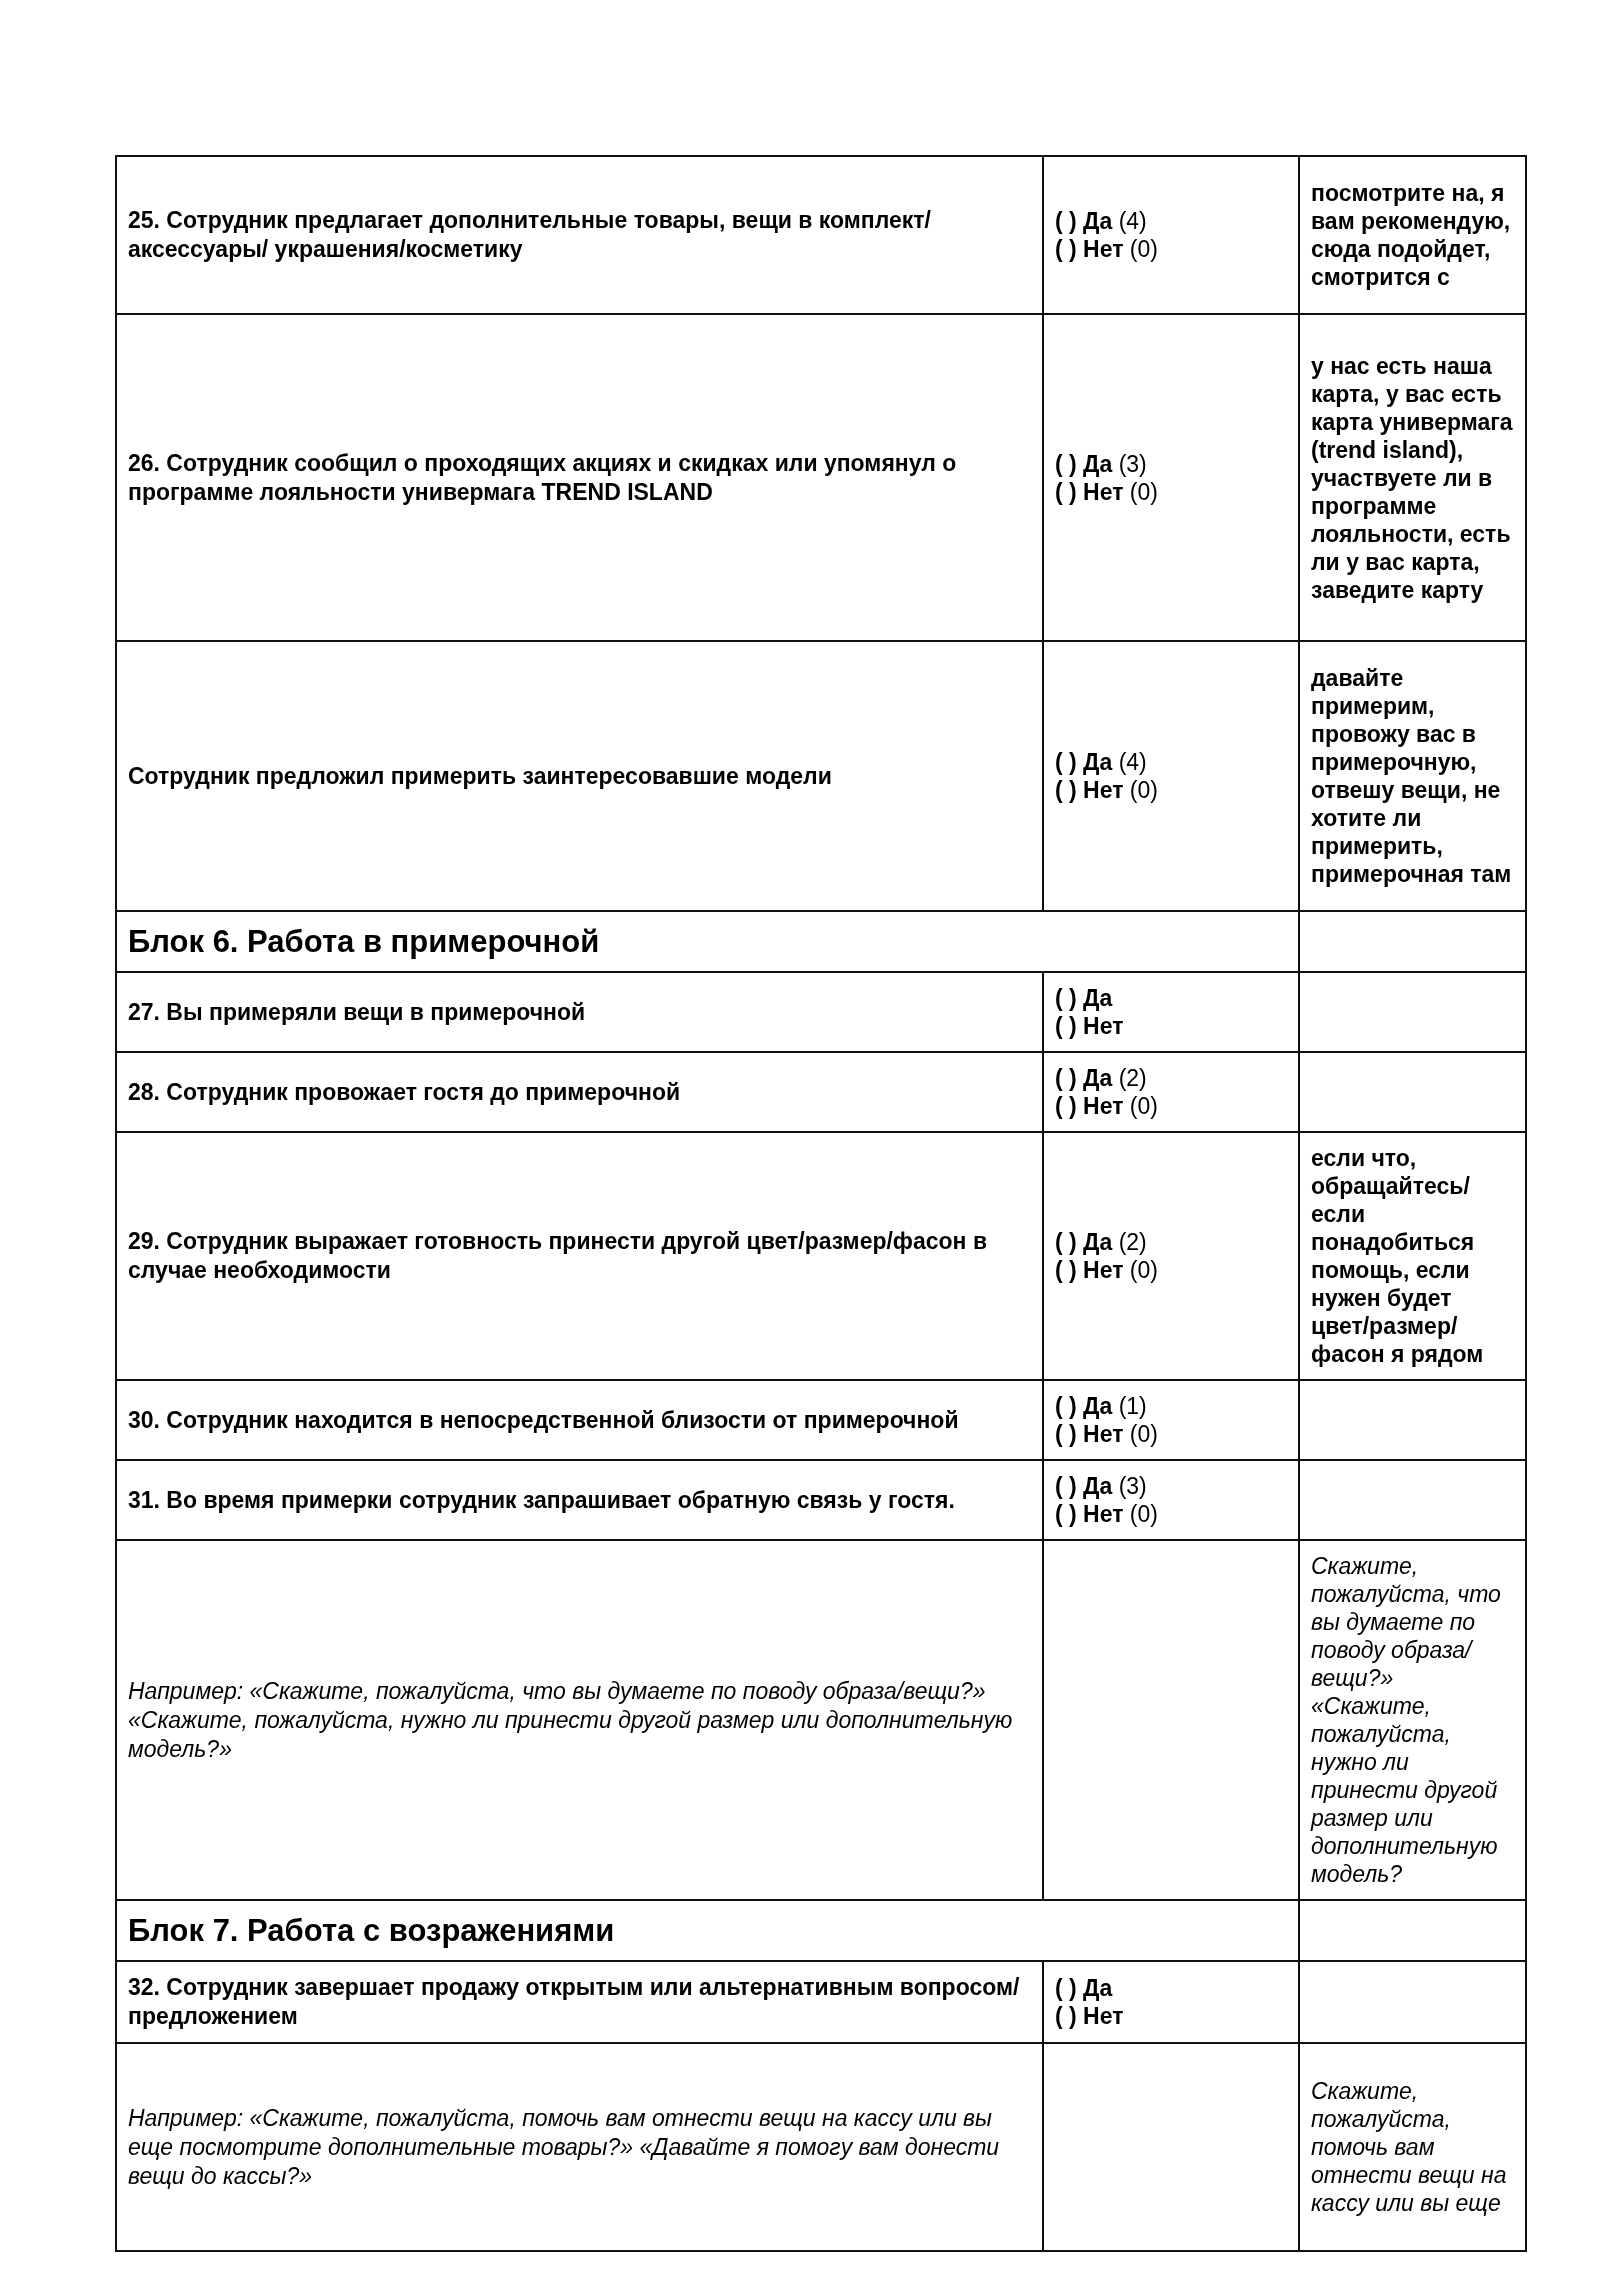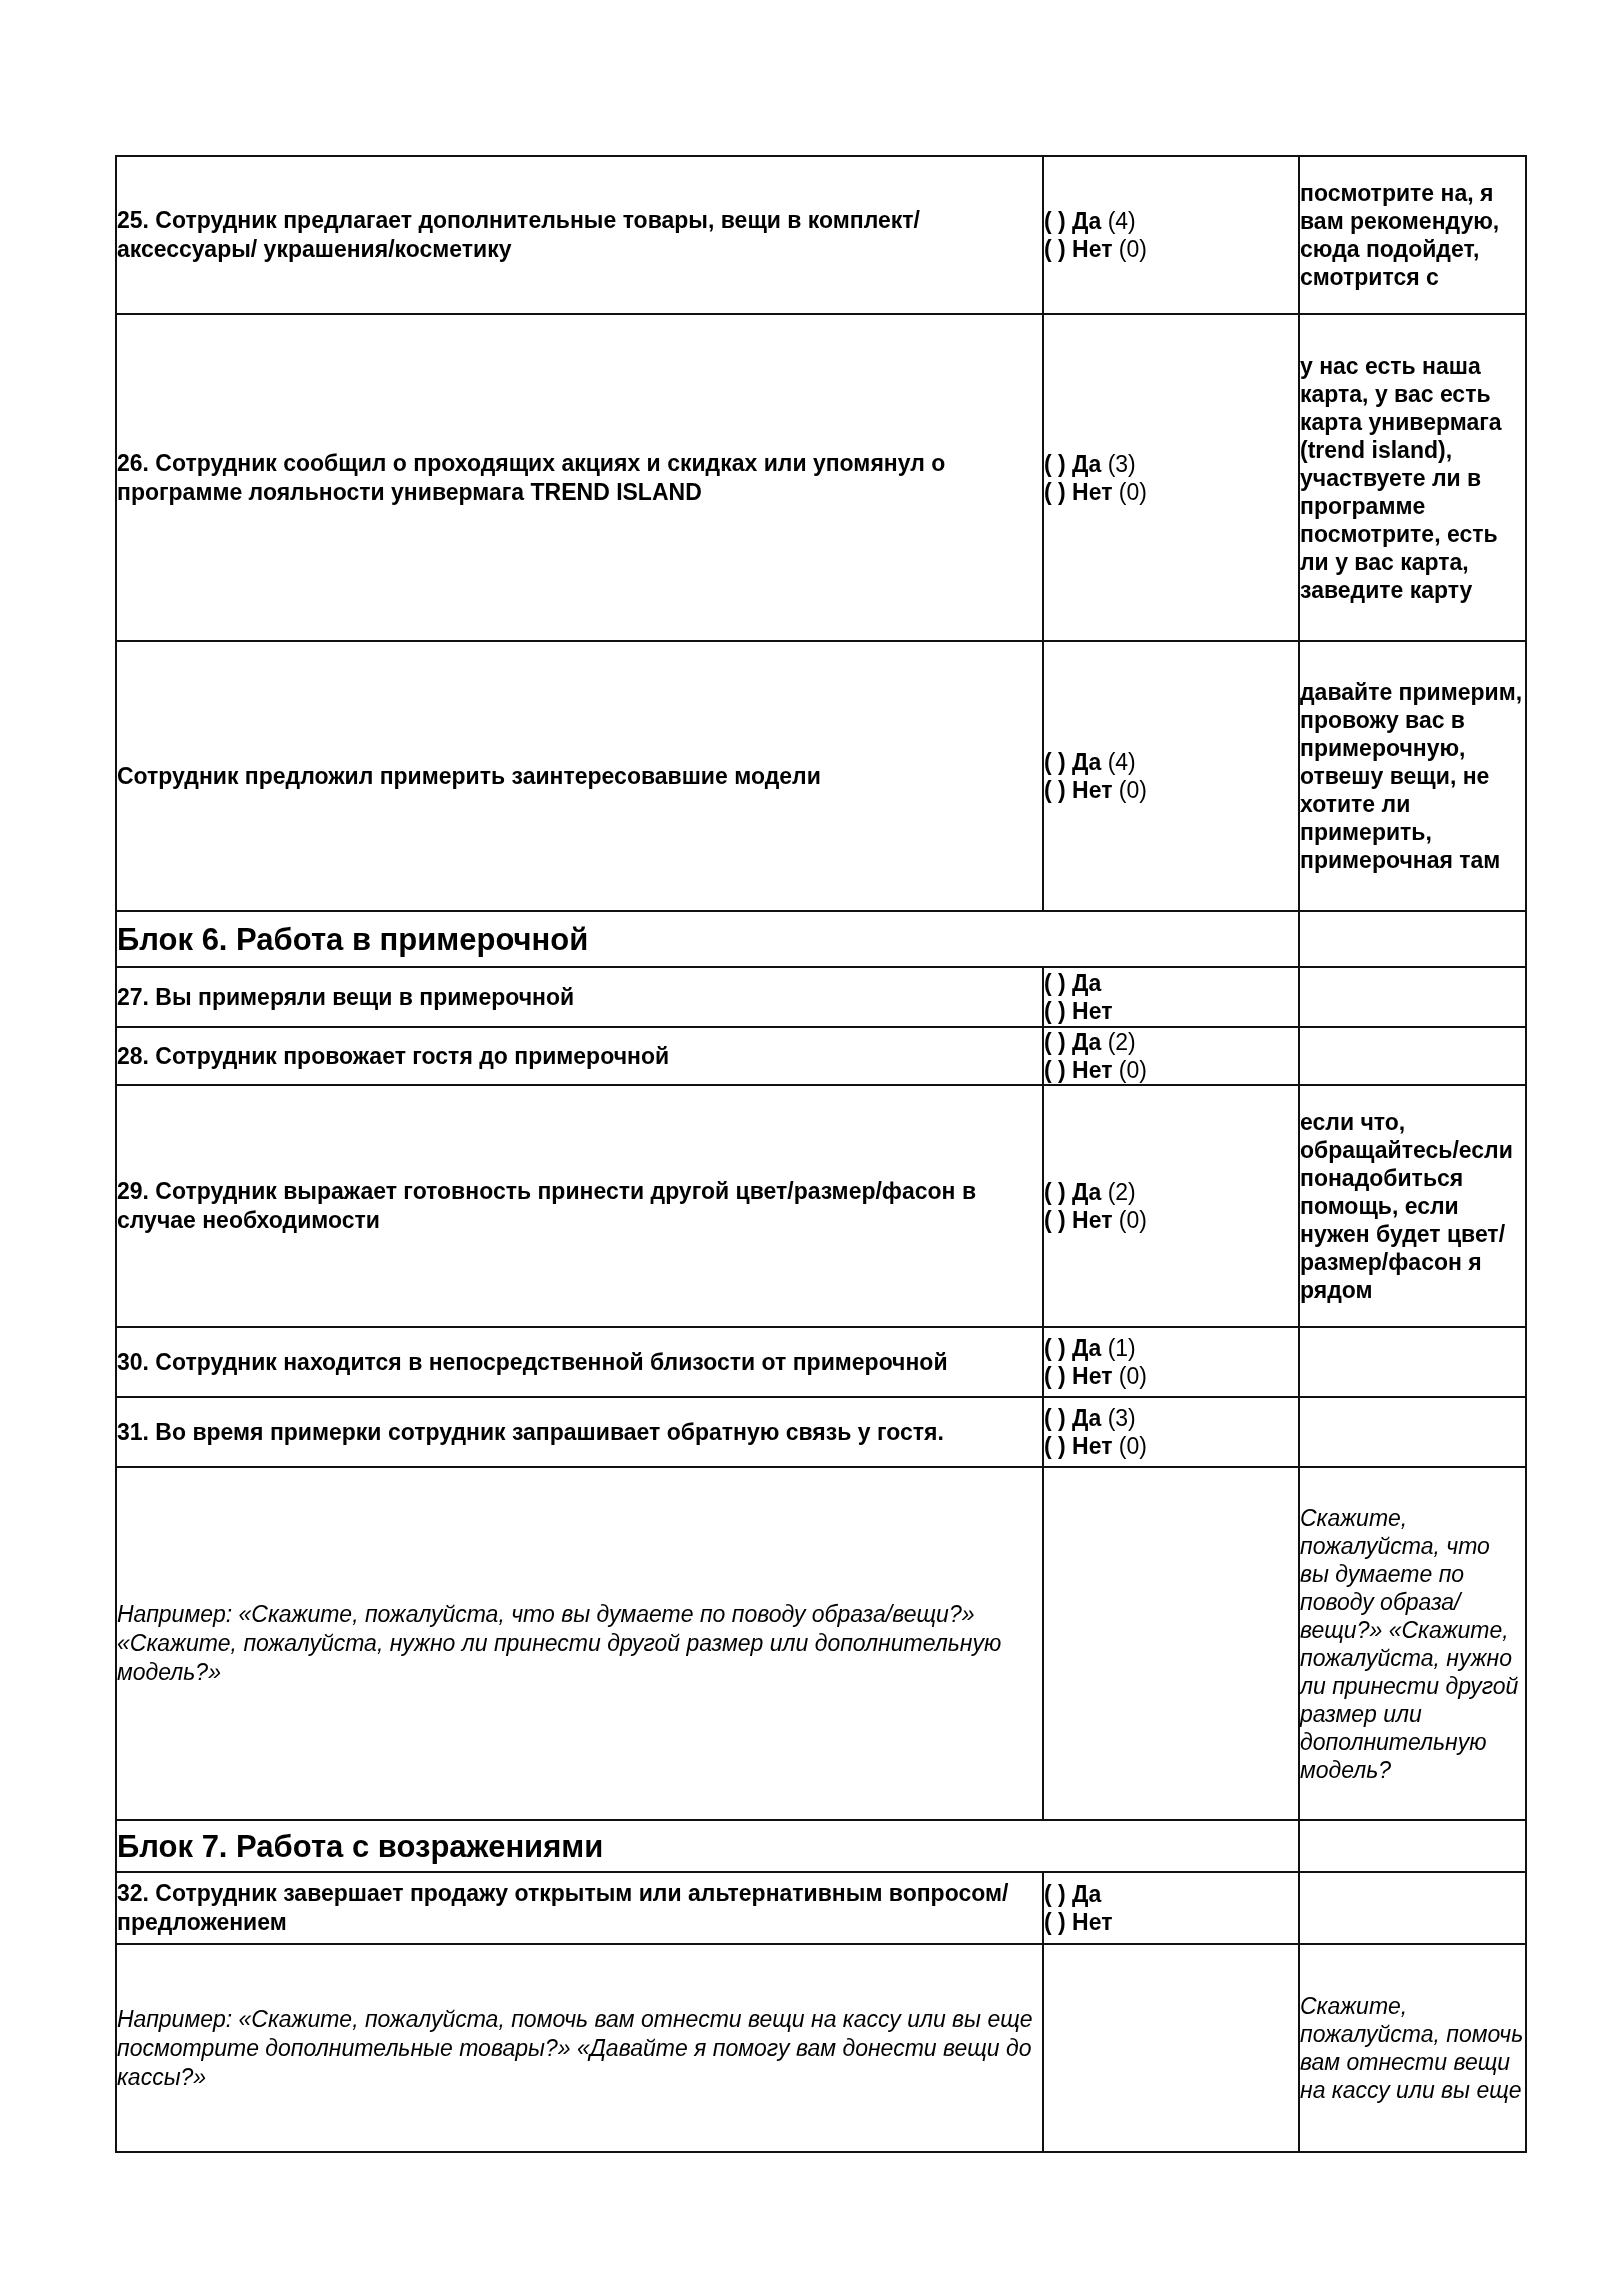--- a/index.html
+++ b/index.html
@@ -21,21 +21,21 @@
       width: 1411px;
     }
     table.form {
       border-collapse: collapse;
       width: 1411px;
       table-layout: fixed;
     }
     table.form td {
       border: 2.1px solid #111;
       vertical-align: middle;
-      padding: 0;
+      padding: 11px;
     }
     col.c-q { width: 927px; }
     col.c-a { width: 256px; }
     col.c-n { width: 227px; }
 
     .q {
       font-weight: bold;
       font-size: 23px;
       line-height: 29px;
       padding: 0 6.8px 0 22px;
@@ -107,21 +107,21 @@
         </td>
         <td class="note">посмотрите на, я вам рекомендую, сюда подойдет, смотрится с</td>
       </tr>
 
       <tr class="r26">
         <td class="q">26. Сотрудник сообщил о проходящих акциях и скидках или упомянул о программе лояльности универмага TREND ISLAND</td>
         <td class="ans">
           <span class="opt"><span class="lbl">( ) Да</span><span class="score"> (3)</span></span>
           <span class="opt"><span class="lbl">( ) Нет</span><span class="score"> (0)</span></span>
         </td>
-        <td class="note">у нас есть наша карта, у вас есть карта универмага (trend island), участвуете ли в программе посмотрите, есть ли у вас карта, заведите карту</td>
+        <td class="note">у нас есть наша карта, у вас есть карта универмага (trend island), участвуете ли в программе лояльности, есть ли у вас карта, заведите карту</td>
       </tr>
 
       <tr class="r26b">
         <td class="q">Сотрудник предложил примерить заинтересовавшие модели</td>
         <td class="ans">
           <span class="opt"><span class="lbl">( ) Да</span><span class="score"> (4)</span></span>
           <span class="opt"><span class="lbl">( ) Нет</span><span class="score"> (0)</span></span>
         </td>
         <td class="note">давайте примерим, провожу вас в примерочную, отвешу вещи, не хотите ли примерить, примерочная там</td>
       </tr>

